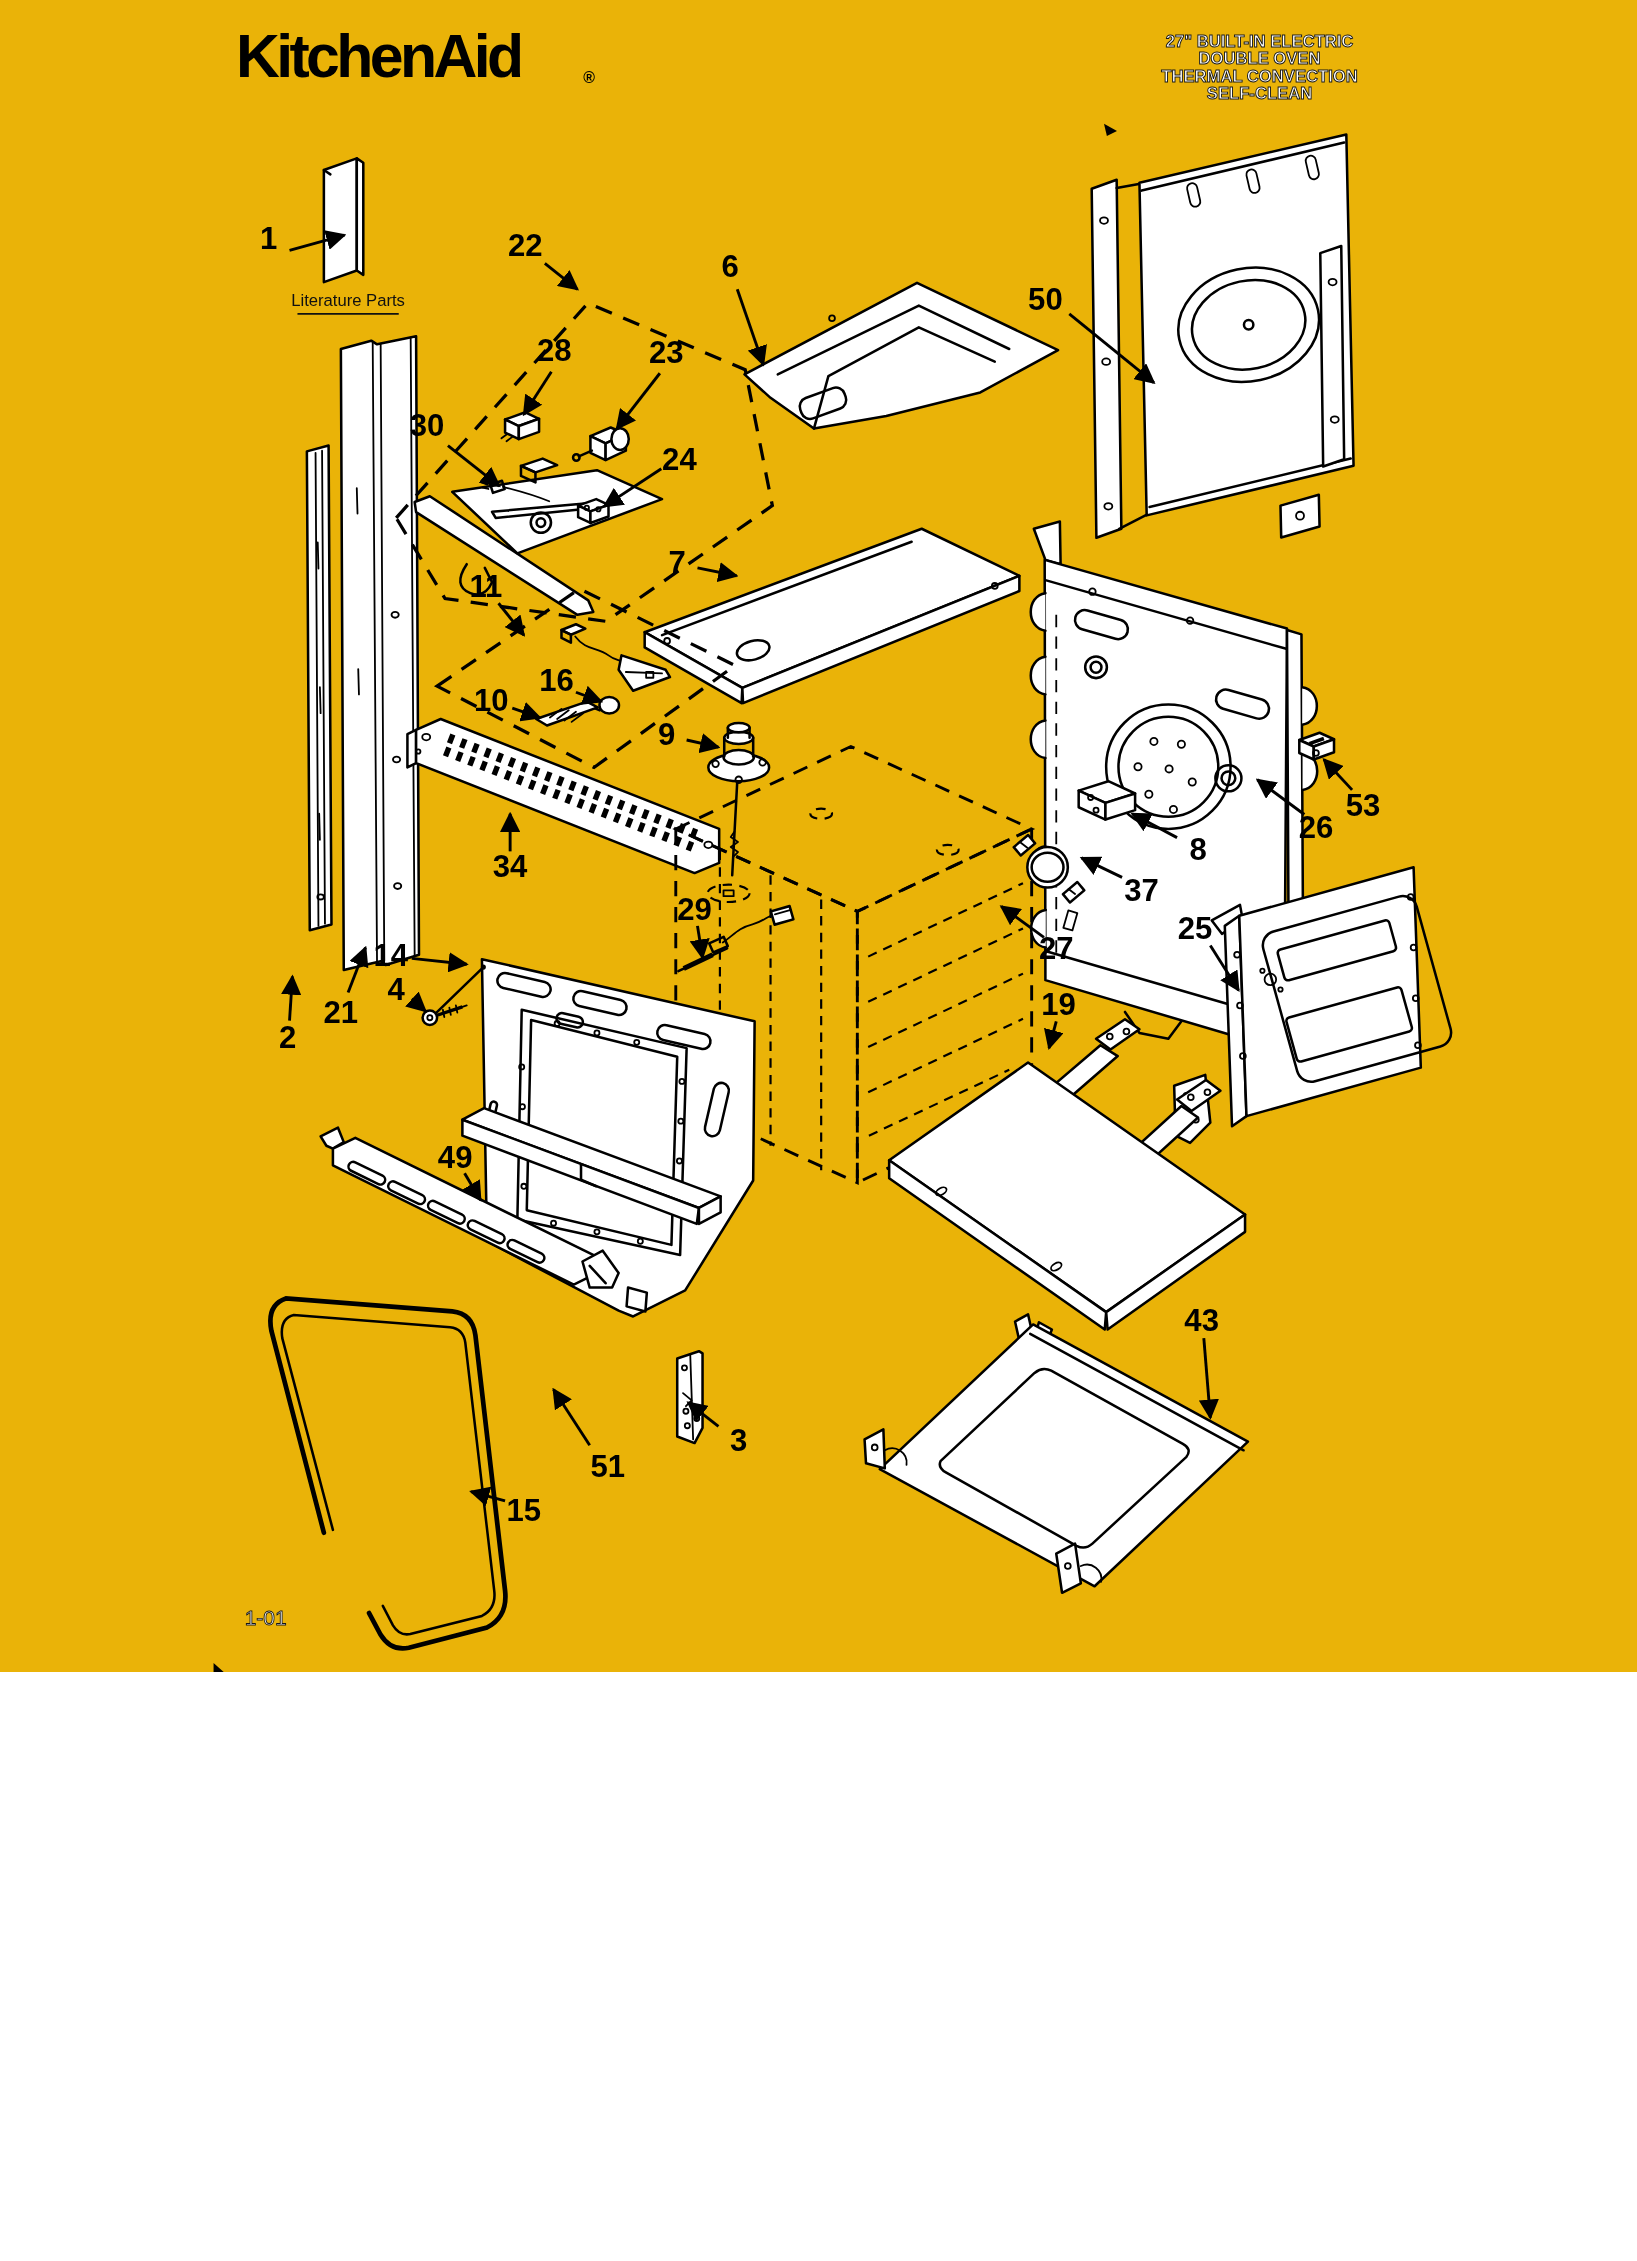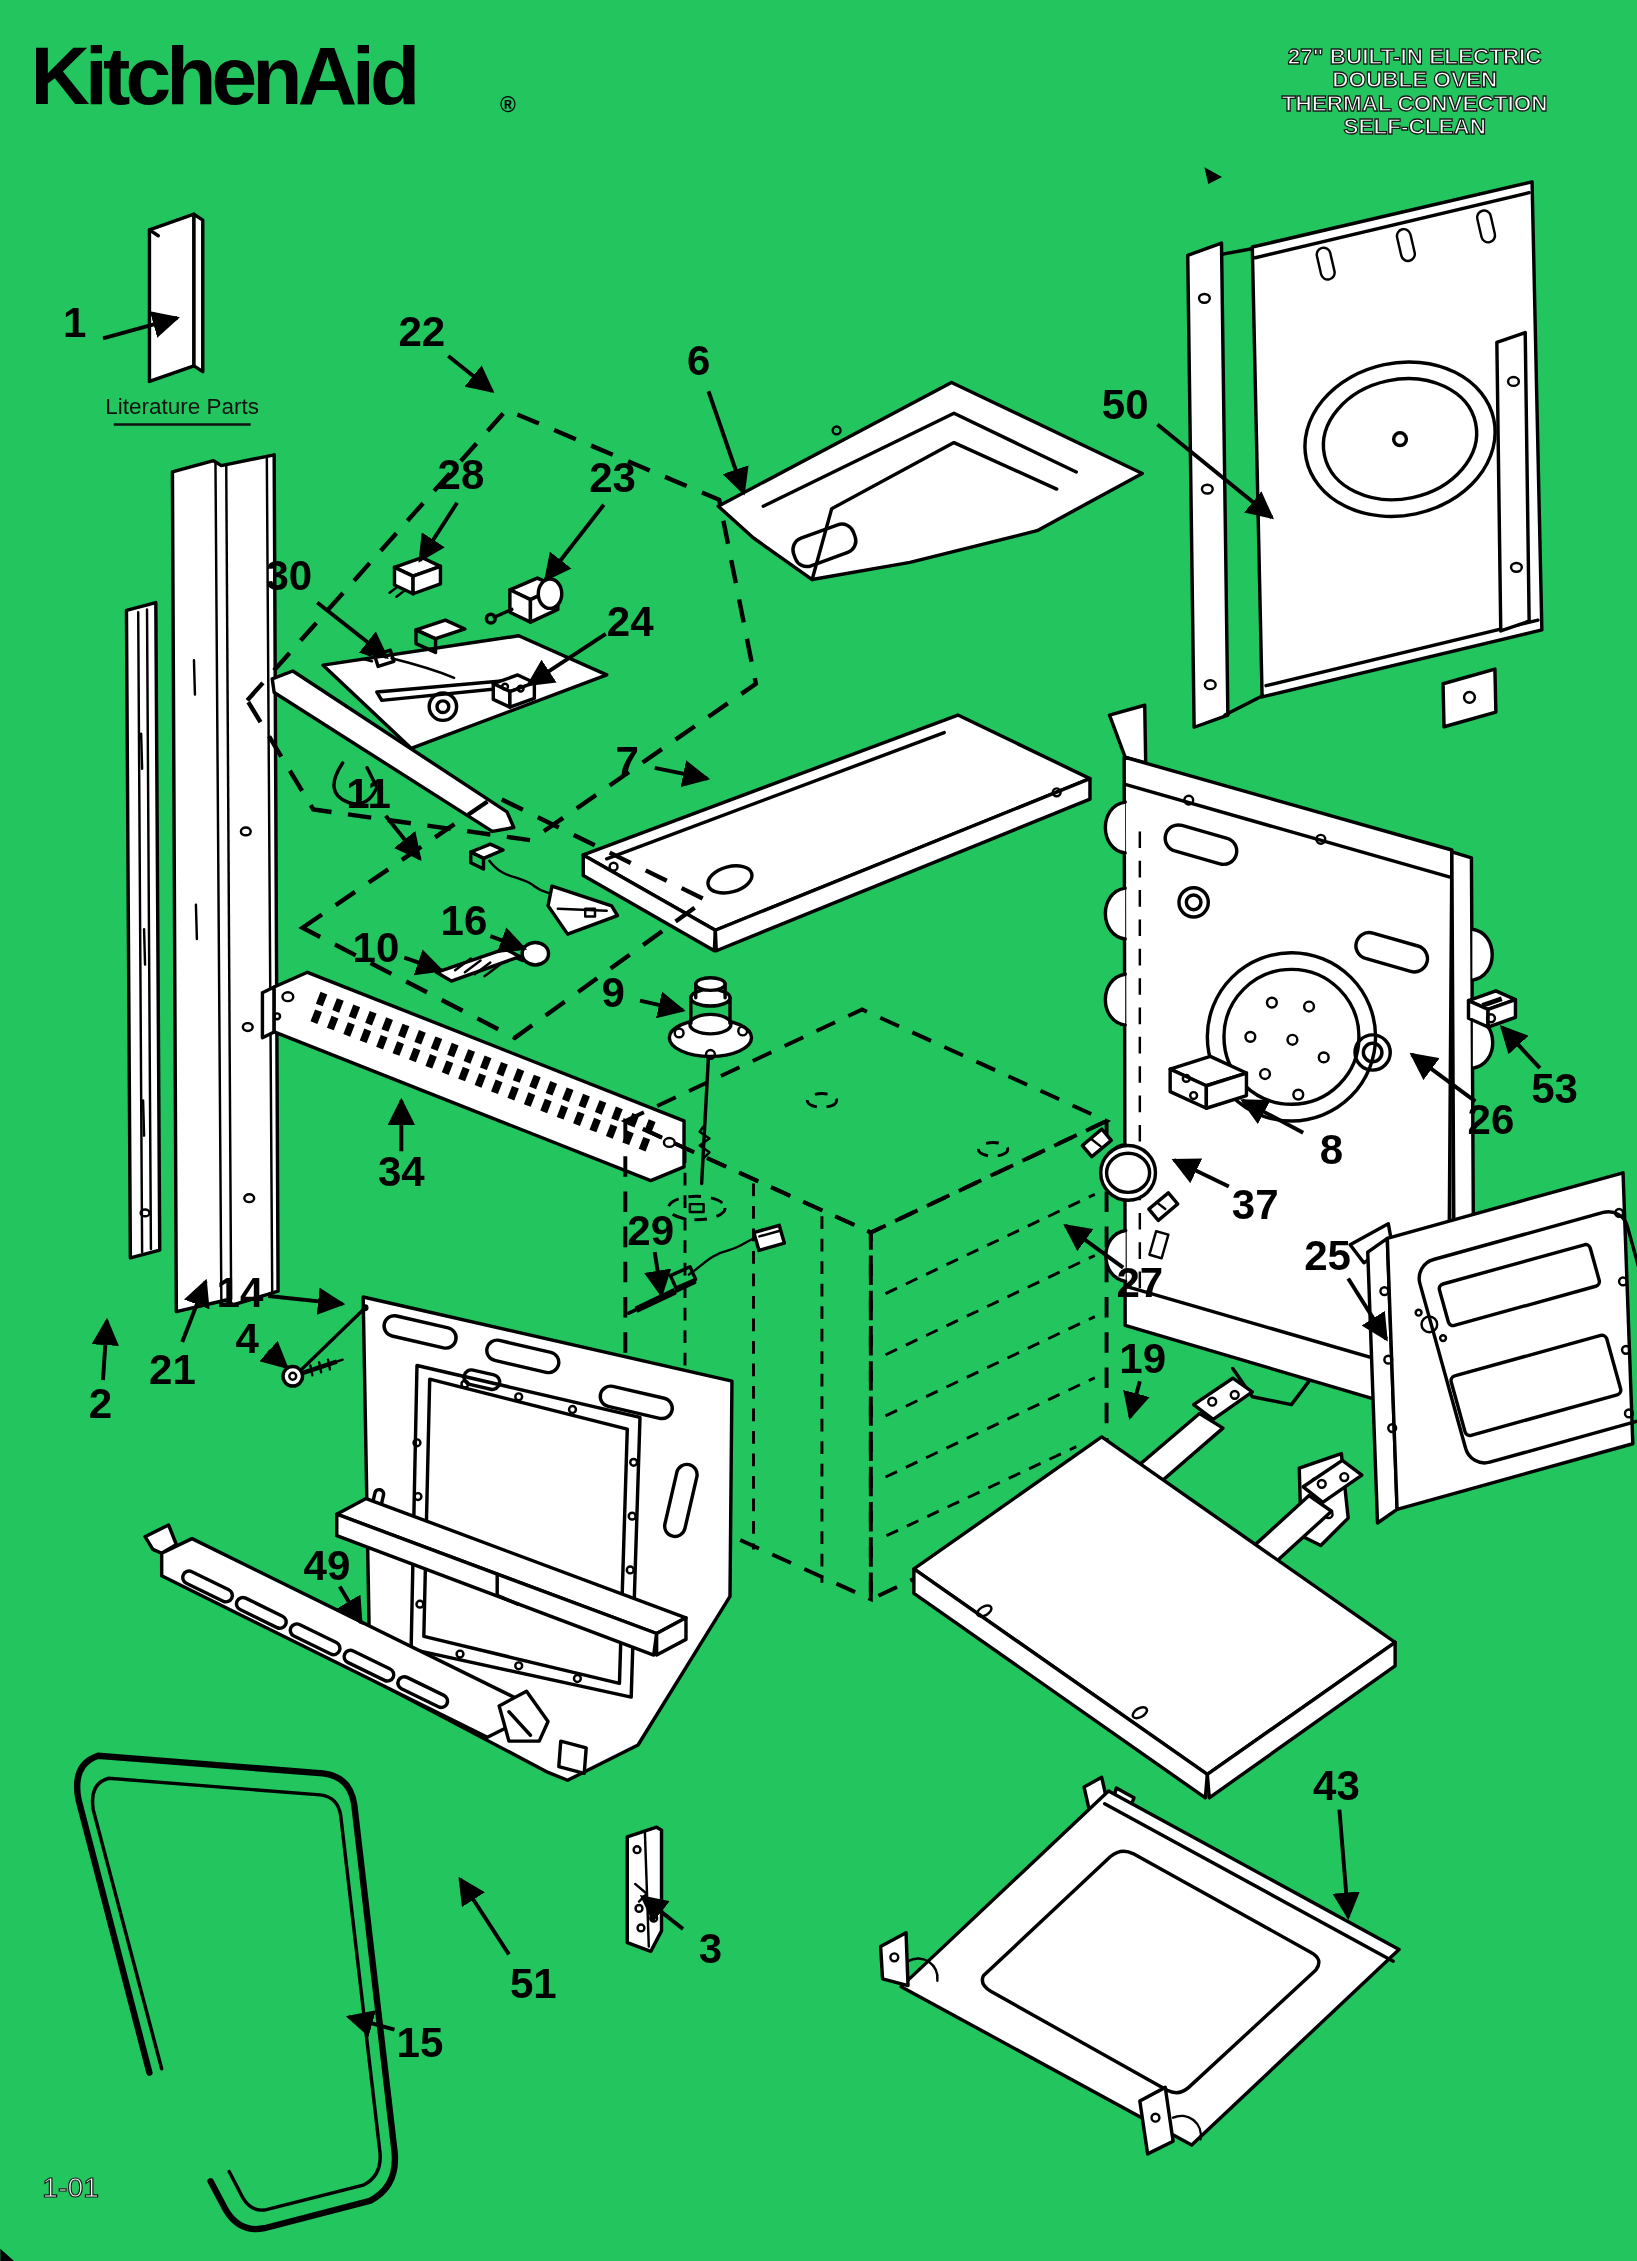--- a/index.html
+++ b/index.html
@@ -1,16 +1,16 @@
 <!DOCTYPE html>
 <html style="font-size:7.8px"><head>
 <meta charset="utf-8">
 <style>
   html,body{margin:0;padding:0;background:#ffffff;}
-  .page{position:relative;width:1638px;height:2261px;background:#22c55e;overflow:hidden;}
+  .page{position:relative;width:1638px;height:1672px;background:#eab308;overflow:hidden;}
   svg{position:absolute;left:0;top:0;width:100%;height:100%;}
   .art{stroke:#000;stroke-width:7;fill:none;stroke-linejoin:round;stroke-linecap:round;}
   .solid{fill:#ffffff;}
   .thin{stroke-width:5;}
   .dashedbox{stroke:#000;stroke-width:9;fill:none;stroke-dasharray:48 34;stroke-linecap:butt;}
   .cav{stroke:#000;stroke-width:8;fill:none;stroke-dasharray:42 30;stroke-linecap:butt;}
   .cavthin{stroke:#000;stroke-width:6;fill:none;stroke-dasharray:26 20;stroke-linecap:butt;}
   .leader{stroke:#000;stroke-width:8;fill:none;}
   .callout{font-family:"Liberation Sans",sans-serif;font-size:86px;font-weight:700;fill:#000;text-anchor:middle;dominant-baseline:central;}
   .brand{font-family:"Liberation Sans",sans-serif;font-size:168px;font-weight:700;letter-spacing:-10px;fill:#000;}

